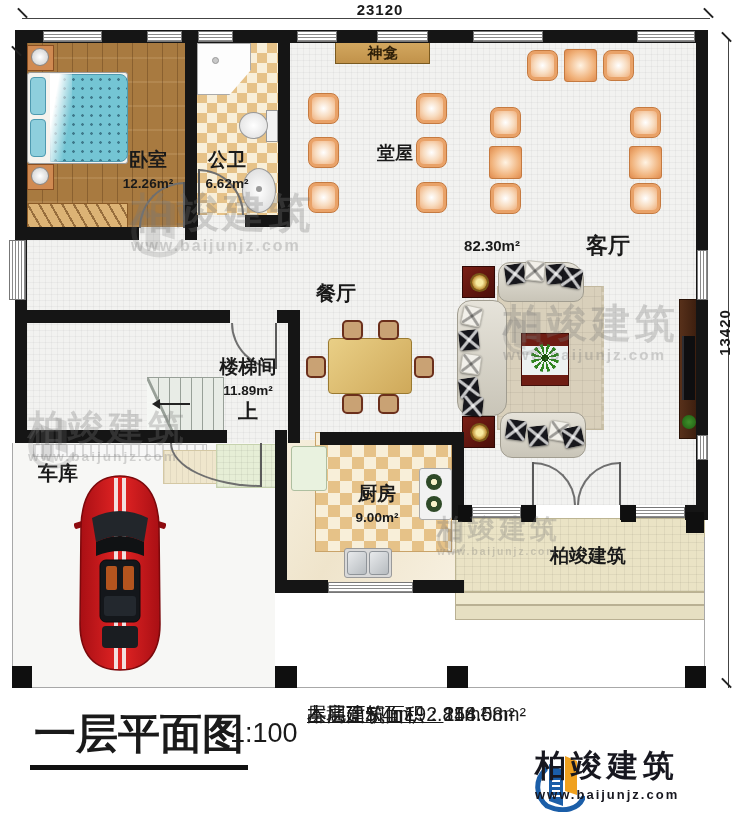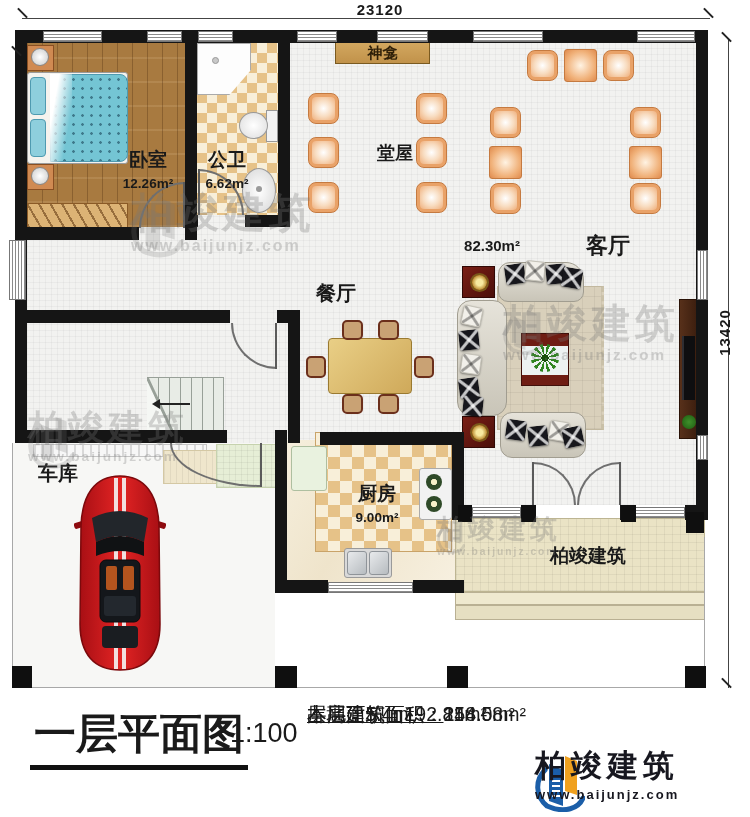--- a/index.html
+++ b/index.html
@@ -252,20 +252,25 @@
     <span class="ar" style="position:static;margin-top:8px;">12.26m²</span>
   </div>
   <div class="rlabel" style="left:227px;top:149px;font-size:19px;">
     <span style="position:static;">公卫</span><br>
     <span class="ar" style="position:static;">6.62m²</span>
   </div>
   <div class="rlabel" style="left:380px;top:143px;font-size:18px;margin-left:15px;">堂屋</div>
   <div class="rlabel" style="left:492px;top:237px;font-size:15px;">82.30m²</div>
   <div class="rlabel" style="left:608px;top:233px;font-size:22px;">客厅</div>
   <div class="rlabel" style="left:336px;top:282px;font-size:20px;">餐厅</div>
+  <div class="rlabel" style="left:248px;top:356px;font-size:19px;">
+    <span style="position:static;">楼梯间</span><br>
+    <span class="ar" style="position:static;">11.89m²</span><br>
+    <span style="position:static;font-size:20px;">上</span>
+  </div>
   <div class="rlabel" style="left:58px;top:462px;font-size:20px;">车库</div>
   <div class="rlabel" style="left:377px;top:483px;font-size:19px;">
     <span style="position:static;">厨房</span><br>
     <span class="ar" style="position:static;">9.00m²</span>
   </div>
   <div class="rlabel" style="left:588px;top:545px;font-size:19px;">柏竣建筑</div>
 
   <div class="floor-checker" style="left:315px;top:432px;width:137px;height:120px;background-size:24px 24px;z-index:9;border:1px solid #c9a369;"></div>
   <div style="left:291px;top:446px;width:36px;height:45px;background:#e9f2df;border:1px solid #aebfa0;border-radius:3px;z-index:10;"></div>
   <div style="left:419px;top:468px;width:33px;height:52px;background:#f2f2f2;border:1px solid #aaa;border-radius:3px;z-index:10;"></div>

